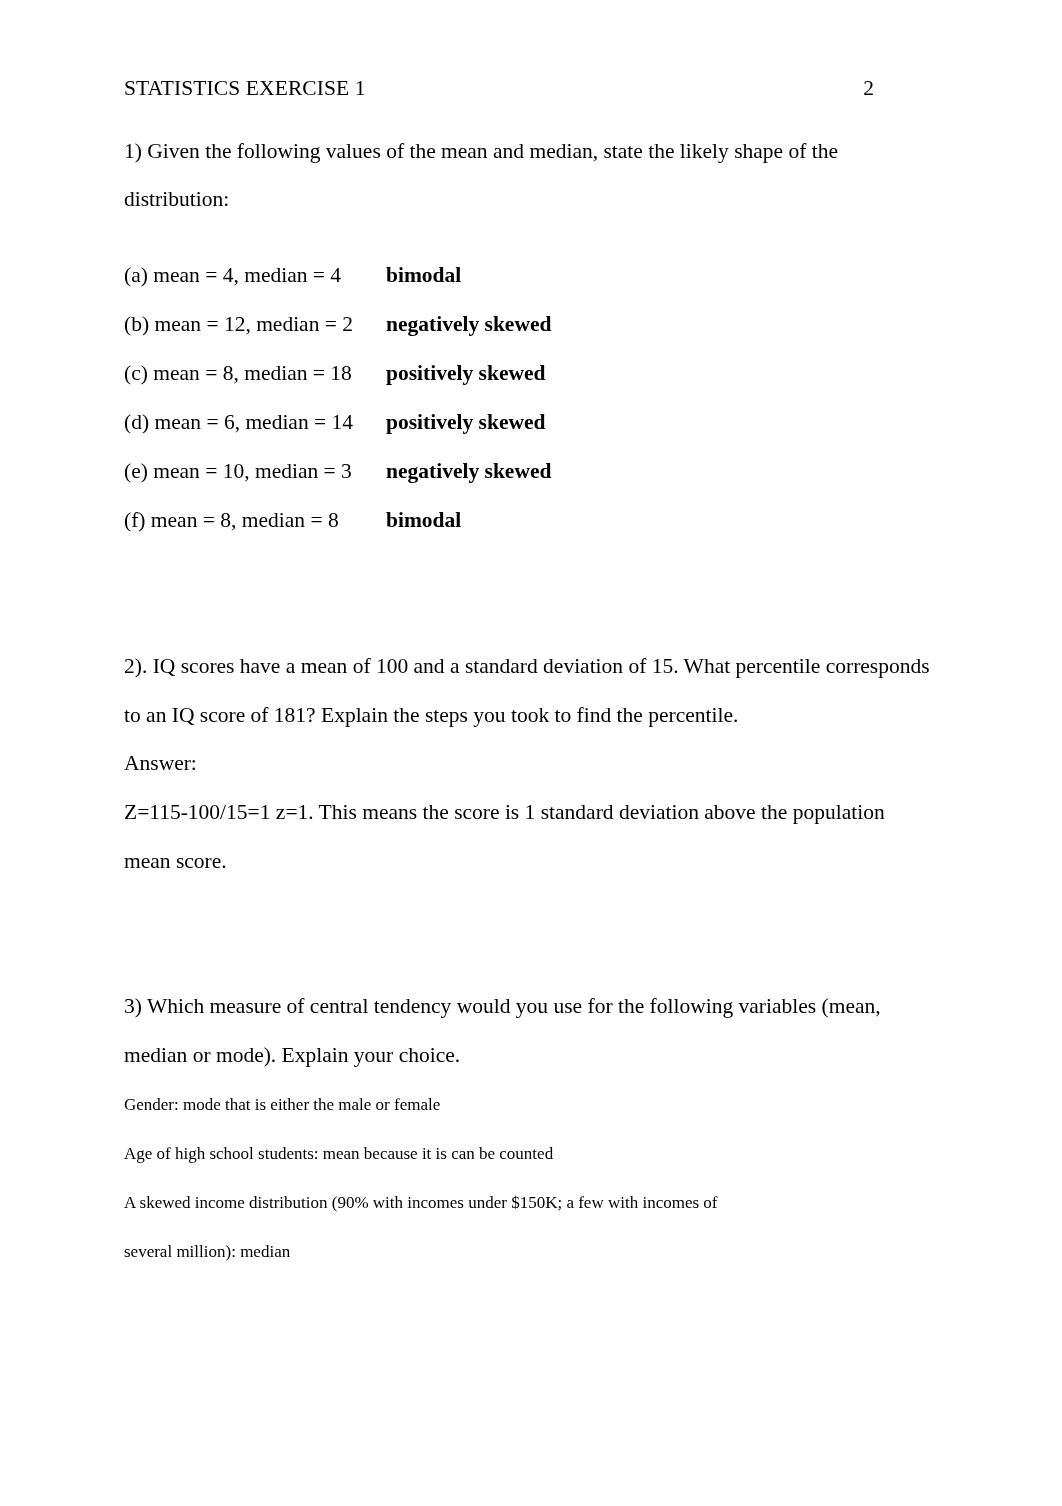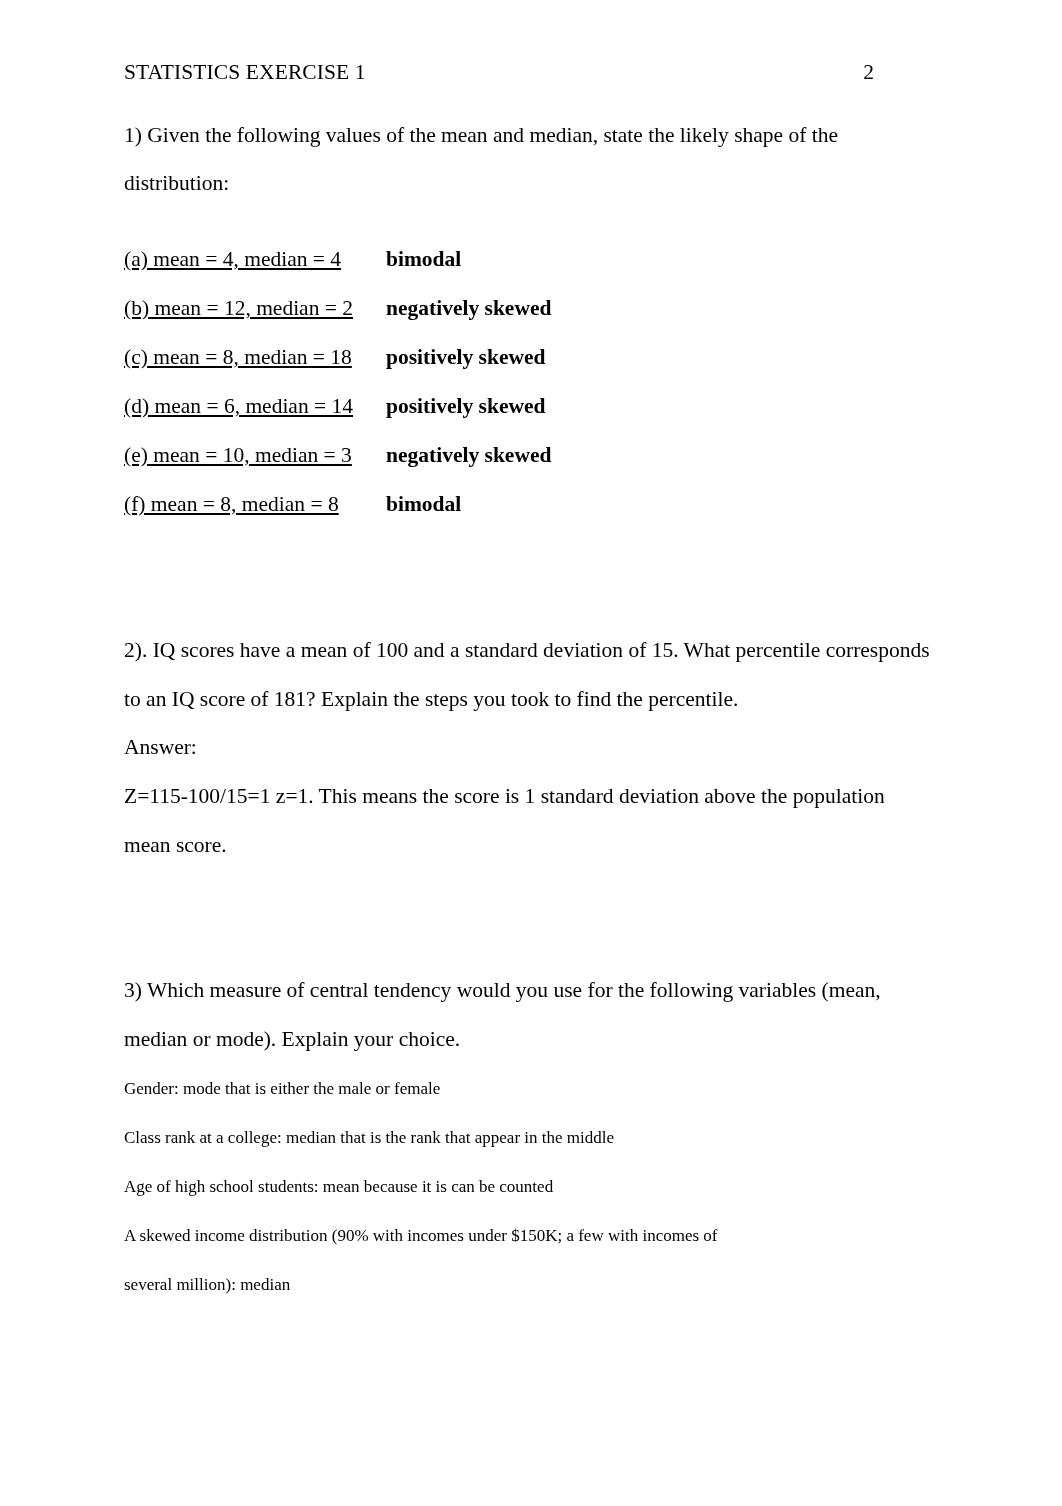--- a/index.html
+++ b/index.html
@@ -16,21 +16,21 @@
     position: relative;
     width: 1062px;
     height: 1506px;
     background: #ffffff;
     overflow: hidden;
     box-sizing: border-box;
   }
   .content {
     position: absolute;
     left: 124px;
-    top: 0;
+    top: 16px;
     width: 812px;
   }
 
   
   .doc-header {
     display: flex;
     justify-content: space-between;
     align-items: baseline;
     font-size: 21.5px;
     line-height: 1;
@@ -56,21 +56,20 @@
   .qlist { margin: 0; padding: 0; }
   .qrow {
     display: flex;
     font-size: 21.5px;
     line-height: 49px;
     white-space: nowrap;
   }
   .qrow .q-left {
     width: 262px;
     flex: 0 0 262px;
-    text-decoration: underline;
   }
   .qrow .q-right { flex: 1 1 auto; font-weight: bold; }
 
   
   .tight {
     font-size: 17px;
     line-height: 49px;
     margin: 0;
     white-space: nowrap;
   }
@@ -132,20 +131,19 @@
       <p class="para double">mean score.</p>
     </div>
 
     <div class="spacer-lg"></div>
 
     <div>
       <p class="para double">3) Which measure of central tendency would you use for the following variables (mean,</p>
       <p class="para double">median or mode). Explain your choice.</p>
 
       <p class="tight">Gender: mode that is either the male or female</p>
-      <p class="tight">Class rank at a college: median that is the rank that appear in the middle</p>
       <p class="tight">Age of high school students: mean because it is can be counted</p>
       <p class="tight">A skewed income distribution (90% with incomes under $150K; a few with incomes of</p>
       <p class="tight">several million): median</p>
     </div>
 
   </div>
 </div>
 
 </body></html>

